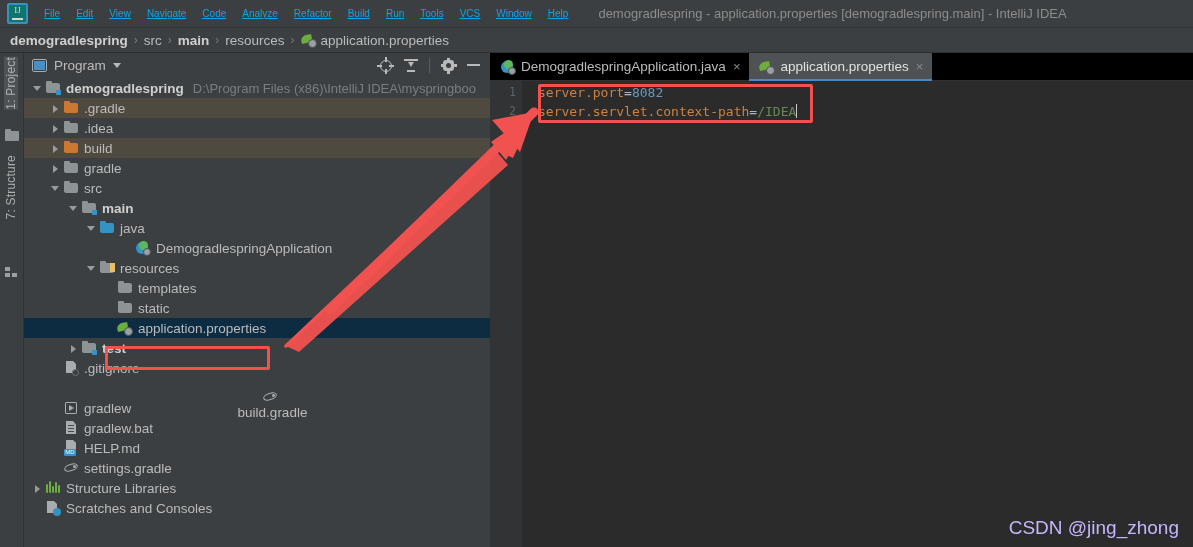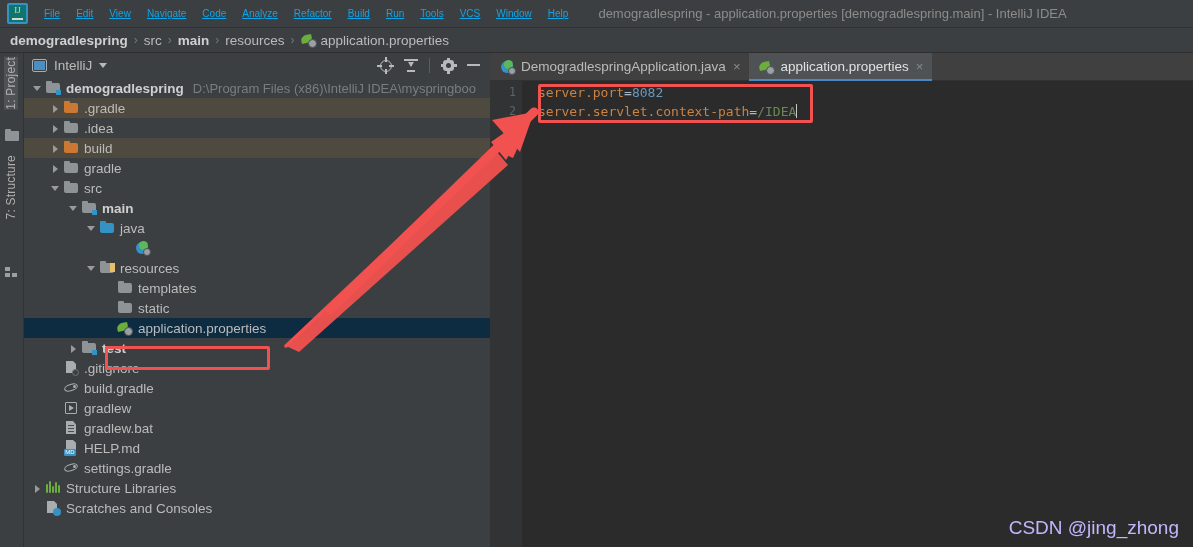--- a/index.html
+++ b/index.html
@@ -151,21 +151,21 @@
   .lib-ico span{position:absolute;bottom:3px;width:2px;border-radius:1px;}
   .scratch-ico{position:relative;width:16px;height:16px;flex:0 0 auto;}
   .scratch-ico .pg{position:absolute;left:2px;top:1px;width:10px;height:12px;background:#a9adb0;clip-path:polygon(0 0,70% 0,100% 26%,100% 100%,0 100%);}
   .scratch-ico .clk{position:absolute;right:0px;bottom:0px;width:8px;height:8px;border-radius:50%;background:#3592c4;}
 
   
   .editor{
     position:absolute;left:490px;top:53px;width:703px;height:494px;background:#2b2b2b;
   }
   .tabbar{
-    position:relative;height:28px;background:#404040;display:flex;align-items:stretch;
+    position:relative;height:28px;background:#000000;display:flex;align-items:stretch;
     border-bottom:1px solid #323232;box-sizing:border-box;
   }
   .tab{
     display:flex;align-items:center;padding:0 9px 0 10px;font-size:13.5px;color:#bbbbbb;
     position:relative;white-space:nowrap;
   }
   .tab.active{background:#4e5254;color:#e0e0e0;}
   .tab.active::after{
     content:"";position:absolute;left:0;right:0;bottom:-1px;height:2px;background:#4a88c7;
   }
@@ -270,21 +270,21 @@
         <div style="position:absolute;left:7px;top:6px;width:5px;height:4px;background:#9a9fa2;"></div>
       </div>
     </div>
   </div>
 
   <div class="project-panel">
     <div class="panel-header">
       <span style="display:inline-block;width:15px;height:13px;border:1.6px solid #a9adb0;border-radius:2px;box-sizing:border-box;position:relative;">
         <span style="position:absolute;left:1px;top:1px;right:1px;bottom:1px;background:#4a8fc4;display:block;"></span>
       </span>
-      <span class="panel-title">IntelliJ</span>
+      <span class="panel-title">Program</span>
       <span style="margin-left:7px;display:inline-block;border-top:5px solid #b9b9b9;border-left:4px solid transparent;border-right:4px solid transparent;"></span>
 
       <div class="panel-icons">
         <span style="position:relative;display:inline-block;width:15px;height:15px;">
           <span style="position:absolute;left:1.5px;top:1.5px;width:12px;height:12px;border:1.5px solid #b9b9b9;border-radius:50%;box-sizing:border-box;"></span>
           <span style="position:absolute;left:7px;top:-1px;width:1.5px;height:5px;background:#b9b9b9;"></span>
           <span style="position:absolute;left:7px;top:11px;width:1.5px;height:5px;background:#b9b9b9;"></span>
           <span style="position:absolute;top:7px;left:-1px;height:1.5px;width:5px;background:#b9b9b9;"></span>
           <span style="position:absolute;top:7px;left:11px;height:1.5px;width:5px;background:#b9b9b9;"></span>
         </span>
@@ -365,20 +365,21 @@
           </span>
           <span class="nm">java</span>
         </div>
         <div class="row" style="padding-left: 98px;">
           <span class="twist"></span>
           <span class="javacls">
             <span class="cc"></span>
             <span class="cc2"></span>
             <span class="gear"></span>
           </span>
+          <span class="nm">DemogradlespringApplication</span>
         </div>
         <div class="row" style="padding-left: 62px;">
           <span class="twist d"></span>
           <span class="ico f-gray">
             <span class="folder"></span>
             <span class="res-badge"></span>
           </span>
           <span class="nm">resources</span>
         </div>
         <div class="row" style="padding-left: 80px;">
@@ -412,21 +413,21 @@
           <span class="nm bold">test</span>
         </div>
         <div class="row" style="padding-left: 26px;">
           <span class="twist"></span>
           <span class="git-ico">
             <span class="pg"></span>
             <span class="no"></span>
           </span>
           <span class="nm">.gitignore</span>
         </div>
-        <div class="row" style="padding-left: 26px;">
+        <div class="row" style="padding-left: 26px; flex-direction: column;">
           <span class="twist"></span>
           <span class="gradle-ico">
             <span class="el"></span>
             <span class="dot"></span>
           </span>
           <span class="nm">build.gradle</span>
         </div>
         <div class="row" style="padding-left: 26px;">
           <span class="twist"></span>
           <span class="run-ico">

